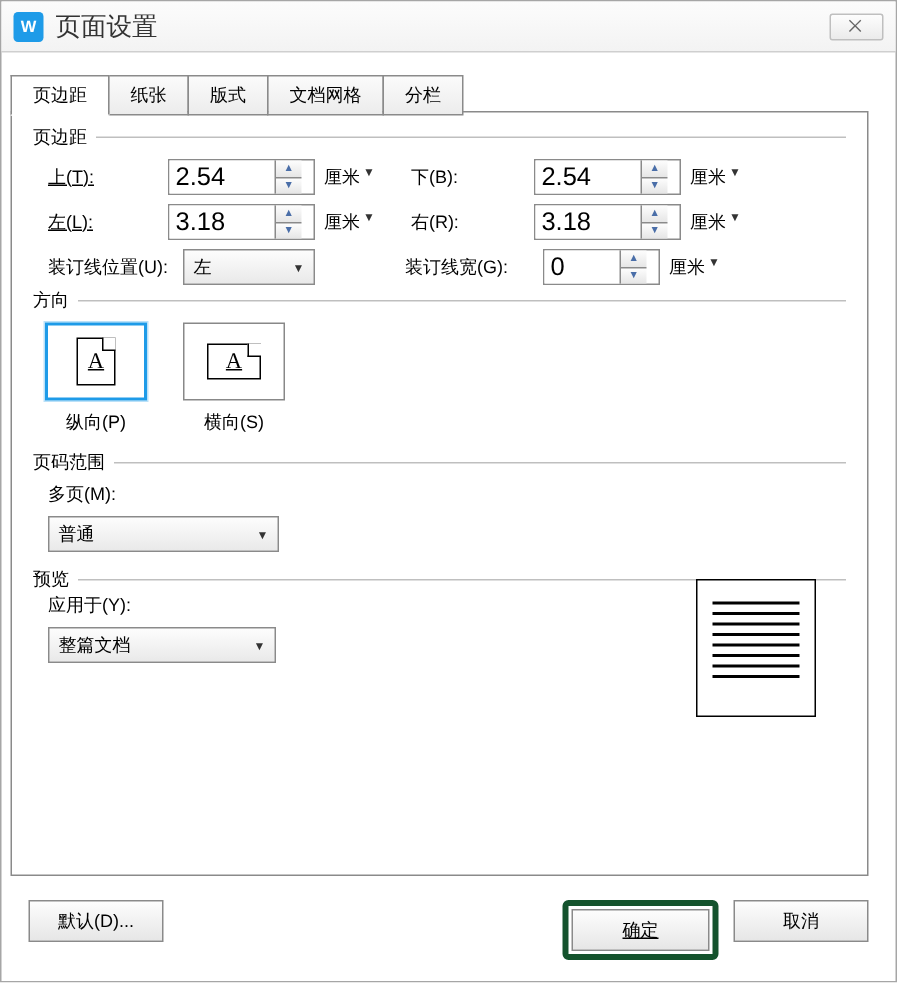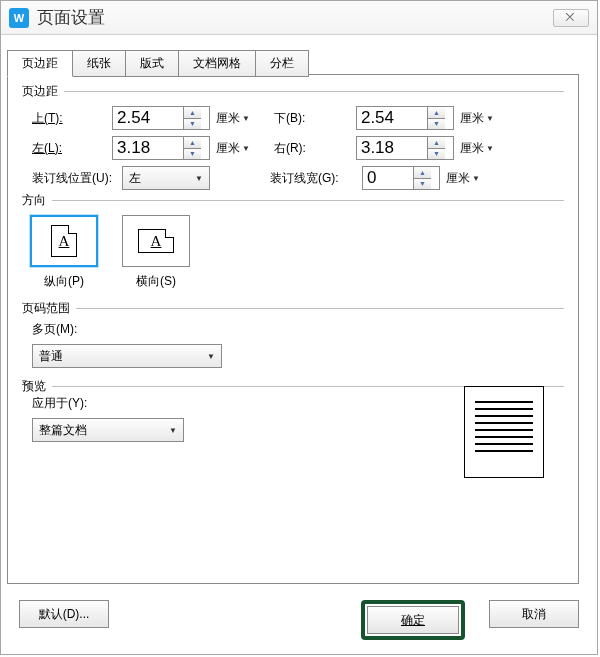--- a/index.html
+++ b/index.html
@@ -133,21 +133,21 @@
     flex: 1;
     display: flex;
     align-items: center;
     justify-content: center;
     background: linear-gradient(#fdfdfd,#e6e6e6);
     font-size: 7px;
     color: #4a6ea8;
     cursor: pointer;
   }
   .spin .btns div + div { border-top: 1px solid #8a8a8a; }
-  .unit { margin-left: 6px; display: inline-flex; align-items: center; cursor: pointer; }
+  .unit { margin-left: 6px; display: inline-flex; align-items: flex-start; cursor: pointer; }
   .unit .caret { font-size: 8px; margin-left: 2px; color: #333; }
   .select {
     height: 24px;
     display: inline-flex;
     align-items: center;
     border: 1px solid #8a8a8a;
     background: linear-gradient(#fdfdfd,#e9e9e9);
     padding: 0 6px;
     cursor: pointer;
     position: relative;
@@ -218,21 +218,21 @@
     padding: 14px 10px;
     display: flex;
     flex-direction: column;
     gap: 5px;
   }
   .preview-page div { height: 2px; background: #000; }
   .footer {
     position: absolute;
     left: 18px; right: 18px; bottom: 14px;
     display: flex;
-    gap: 24px;
+    gap: 10px;
   }
   .btn {
     height: 28px;
     min-width: 90px;
     border: 1px solid #8a8a8a;
     background: linear-gradient(#fdfdfd,#e6e6e6);
     display: flex;
     align-items: center;
     justify-content: center;
     cursor: pointer;
@@ -375,21 +375,21 @@
                   </div>
               </div>
               <div class="orient-label">横向(S)</div>
             </div>
           </div>
         </div>
 
         <div class="fieldset" style="margin-top:18px">
           <span class="legend">页码范围</span>
           <div style="padding-left:10px; margin-top:4px">多页(M):</div>
-          <div class="select" style="width:190px; margin:6px 0 4px 10px">
+          <div class="select" style="width:154px; margin:6px 0 4px 10px">
             <span>普通</span>
             <span class="caret">▼</span>
           </div>
         </div>
 
         <div class="fieldset" style="margin-top:14px; position:relative; min-height:100px">
           <span class="legend">预览</span>
           <div style="padding-left:10px; margin-top:0">应用于(Y):</div>
           <div class="select" style="width:152px; margin:6px 0 0 10px">
             <span>整篇文档</span>

